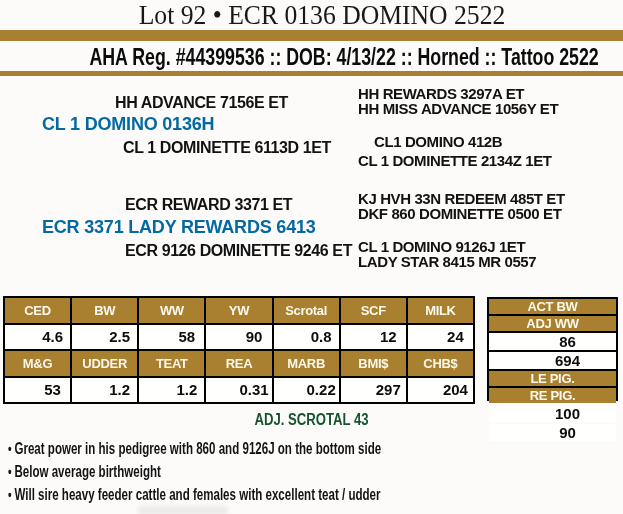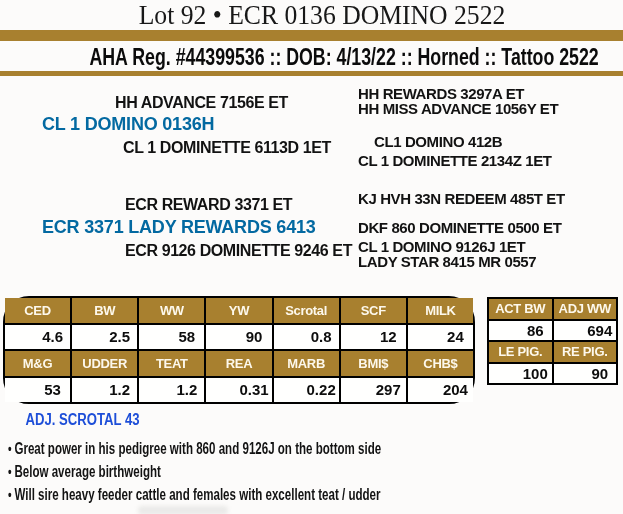--- a/index.html
+++ b/index.html
@@ -37,30 +37,30 @@
     letter-spacing:-.4px;white-space:nowrap;color:#121212;
   }
   .ped-gold{font-size:18px;color:#0369a1;letter-spacing:-.2px;}
   .ped-gp{font-size:15px;}
 
   
   .grid-table{
     position:absolute;display:grid;gap:2px;
     background:#000;border:2px solid #000;box-sizing:border-box;
   }
-  .epd-table{left:3px;top:296px;width:472px;height:108px;grid-template-columns:repeat(7,1fr);grid-template-rows:repeat(4,1fr);border-radius:26px;}
-  .perf-table{left:487px;top:297px;width:131px;height:88px;grid-template-columns:repeat(2,1fr);grid-template-rows:repeat(4,1fr);}
+  .epd-table{left:3px;top:296px;width:472px;height:108px;grid-template-columns:repeat(7,1fr);grid-template-rows:repeat(4,1fr);}
+  .perf-table{left:487px;top:297px;width:131px;height:104px;grid-template-columns:repeat(1,1fr);grid-template-rows:repeat(4,1fr);}
   .cell{display:flex;align-items:center;justify-content:center;font-weight:bold;white-space:nowrap;}
   .cell-h{background:#a8802f;color:#fdf8ec;font-size:13px;letter-spacing:-.3px;}
   .cell-v{background:#fffffe;color:#0d0d0d;font-size:15px;padding-left:30px;}
 
   
   .adj-scrotal{
-    position:absolute;top:411px;left:13px;right:0;text-align:left;
-    font-weight:bold;font-size:16px;color:#1d4ed8;white-space:nowrap;
+    position:absolute;top:411px;left:0;right:0;text-align:center;
+    font-weight:bold;font-size:16px;color:#14532d;white-space:nowrap;
   }
   .adj-scrotal > span{display:inline-block;transform:scaleX(.82);transform-origin:50% 50%;}
   .bullets{position:absolute;left:8px;top:437px;}
   .bullet{
     font-weight:bold;font-size:17px;line-height:23px;color:#131313;
     white-space:nowrap;transform:scaleX(.68);transform-origin:0 50%;
   }
   .bullet::before{content:"• ";font-size:15px;}
   .smudge{
     position:absolute;left:138px;top:506px;width:90px;height:9px;
@@ -86,21 +86,21 @@
   <div class="ped" style="left:123px;top:139px;">CL 1 DOMINETTE 6113D 1ET</div>
   <div class="ped ped-gp" style="left:358px;top:85px;">HH REWARDS 3297A ET</div>
   <div class="ped ped-gp" style="left:358px;top:100px;">HH MISS ADVANCE 1056Y ET</div>
   <div class="ped ped-gp" style="left:358px;top:133px;margin-left:16px;">CL1 DOMINO 412B</div>
   <div class="ped ped-gp" style="left:358px;top:152px;">CL 1 DOMINETTE 2134Z 1ET</div>
 
   <div class="ped" style="left:125px;top:196px;">ECR REWARD 3371 ET</div>
   <div class="ped ped-gold" style="left:42px;top:217px;">ECR 3371 LADY REWARDS 6413</div>
   <div class="ped" style="left:125px;top:242px;">ECR 9126 DOMINETTE 9246 ET</div>
   <div class="ped ped-gp" style="left:358px;top:190px;">KJ HVH 33N REDEEM 485T ET</div>
-  <div class="ped ped-gp" style="left:358px;top:219px;">DKF 860 DOMINETTE 0500 ET</div>
+  <div class="ped ped-gp" style="left:358px;top:205px;">DKF 860 DOMINETTE 0500 ET</div>
   <div class="ped ped-gp" style="left:358px;top:238px;">CL 1 DOMINO 9126J 1ET</div>
   <div class="ped ped-gp" style="left:358px;top:253px;">LADY STAR 8415 MR 0557</div>
 
   <div class="grid-table epd-table">
     <div class="cell cell-h">CED</div>
     <div class="cell cell-h">BW</div>
     <div class="cell cell-h">WW</div>
     <div class="cell cell-h">YW</div>
     <div class="cell cell-h">Scrotal</div>
     <div class="cell cell-h">SCF</div>

